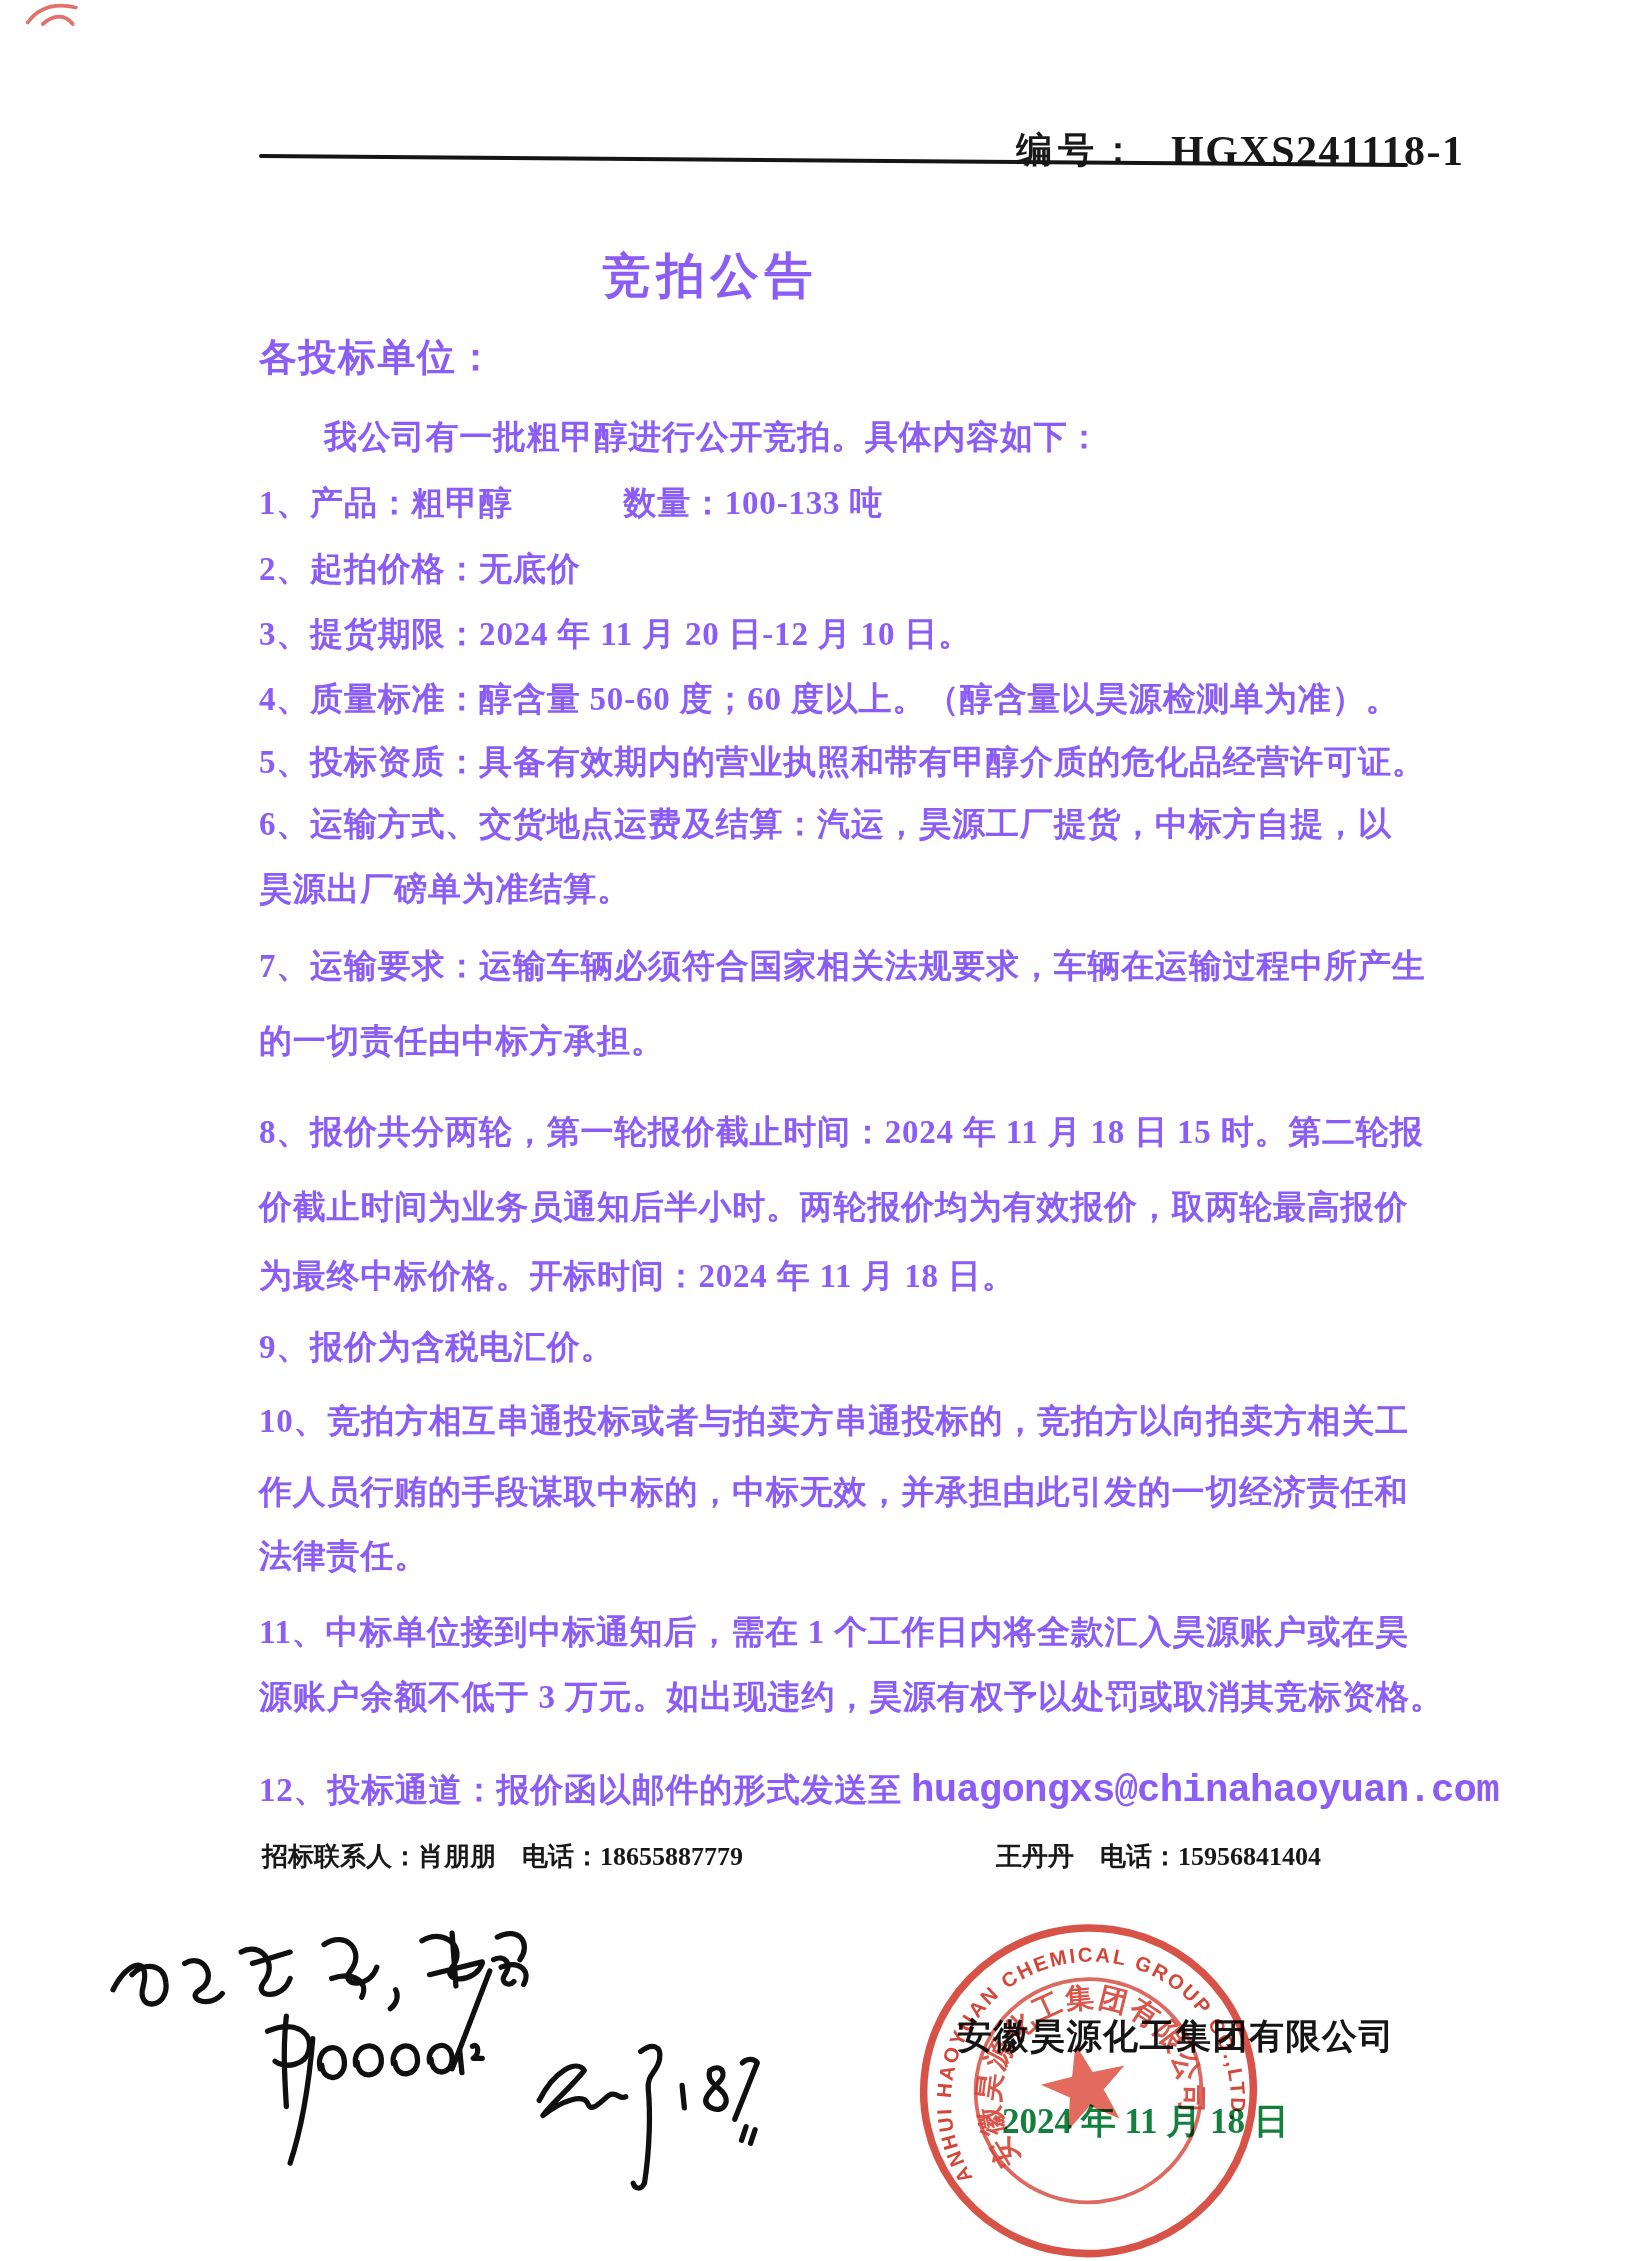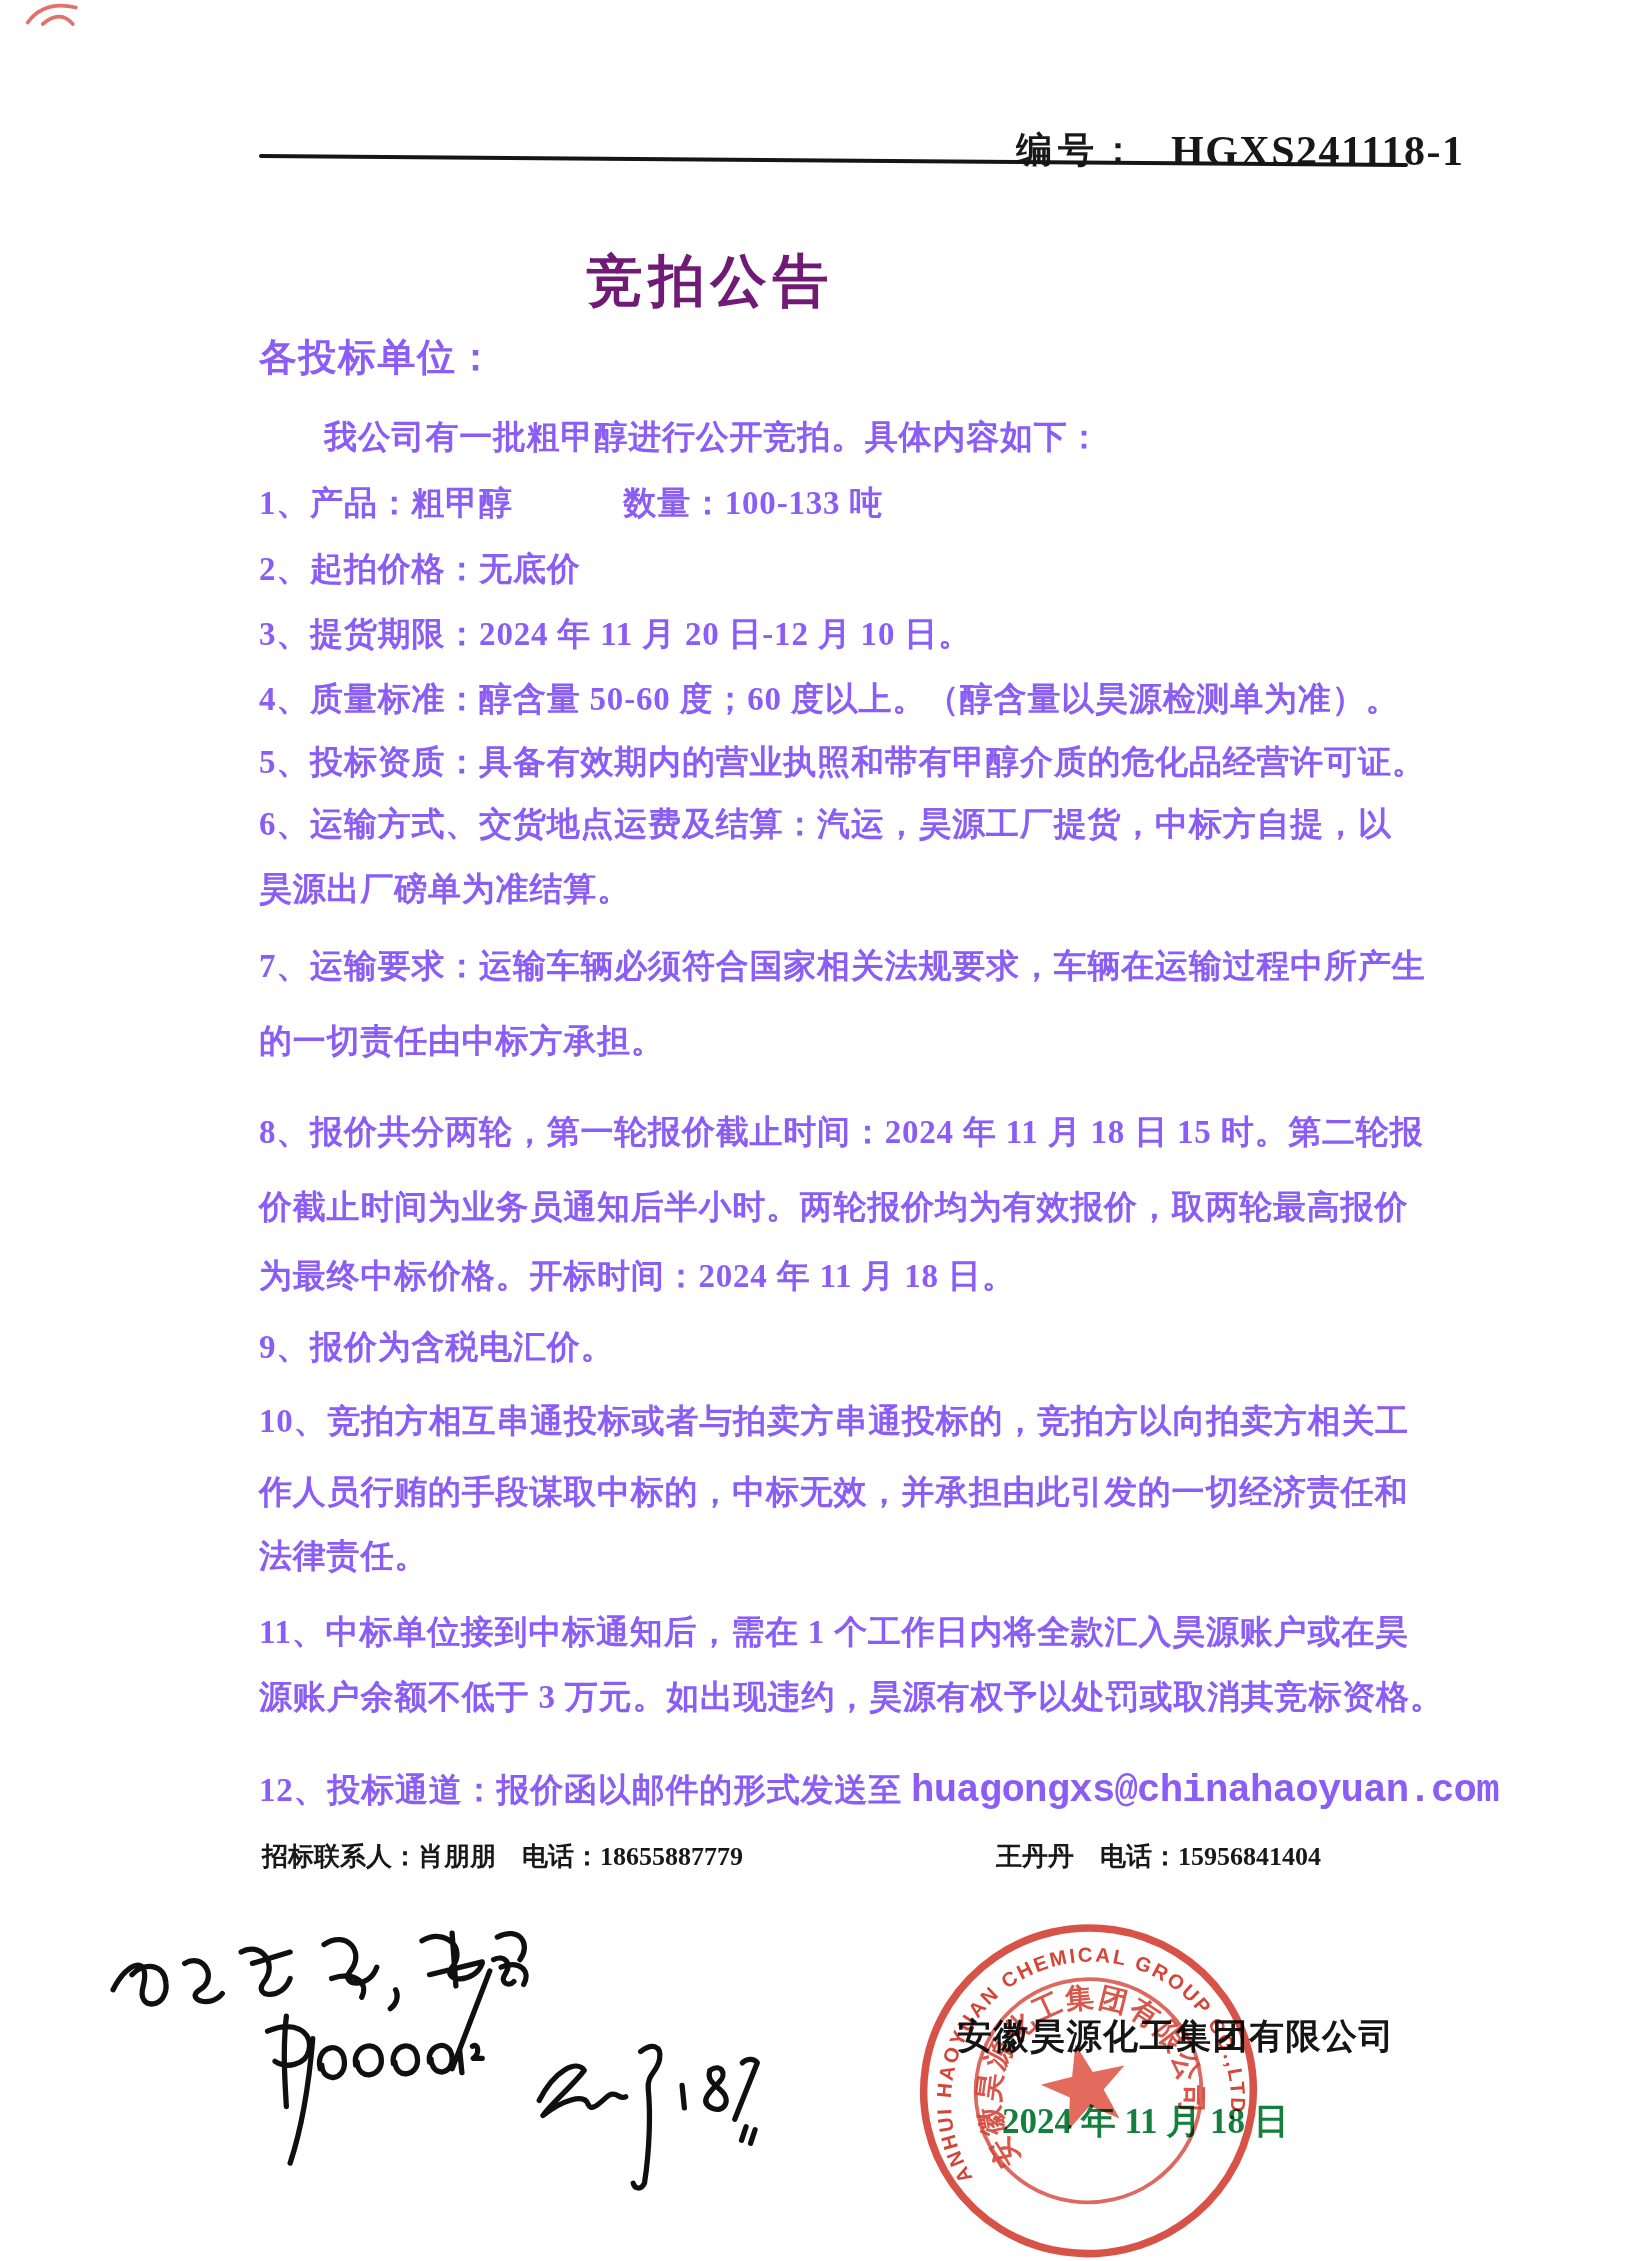--- a/index.html
+++ b/index.html
@@ -17,21 +17,21 @@
   }
   .header-label{font-size:36px;letter-spacing:6px;}
   .header-code{font-size:42px;letter-spacing:1.5px;}
   .hline{
     position:absolute;left:259px;top:154px;width:1149px;height:3.8px;background:#151515;
     transform:rotate(0.45deg);transform-origin:left center;border-radius:2.3px;
   }
   
   .title{
     position:absolute;left:0;top:244px;width:1367px;text-align:center;text-indent:54px;
-    font-size:56px;font-weight:800;letter-spacing:6px;color:#701a75;
+    font-size:48px;font-weight:800;letter-spacing:6px;color:#8b5cf6;
   }
   
   .doc-line{
     position:absolute;left:259px;font-size:33px;font-weight:600;letter-spacing:0.8px;
     white-space:pre;color:#8b5cf6;
   }
   .doc-line.greeting{font-size:38px;letter-spacing:1.5px;}
   .doc-line.indent{left:324px;}
   .email{
     font-family:"Liberation Mono","DejaVu Sans Mono",monospace;

